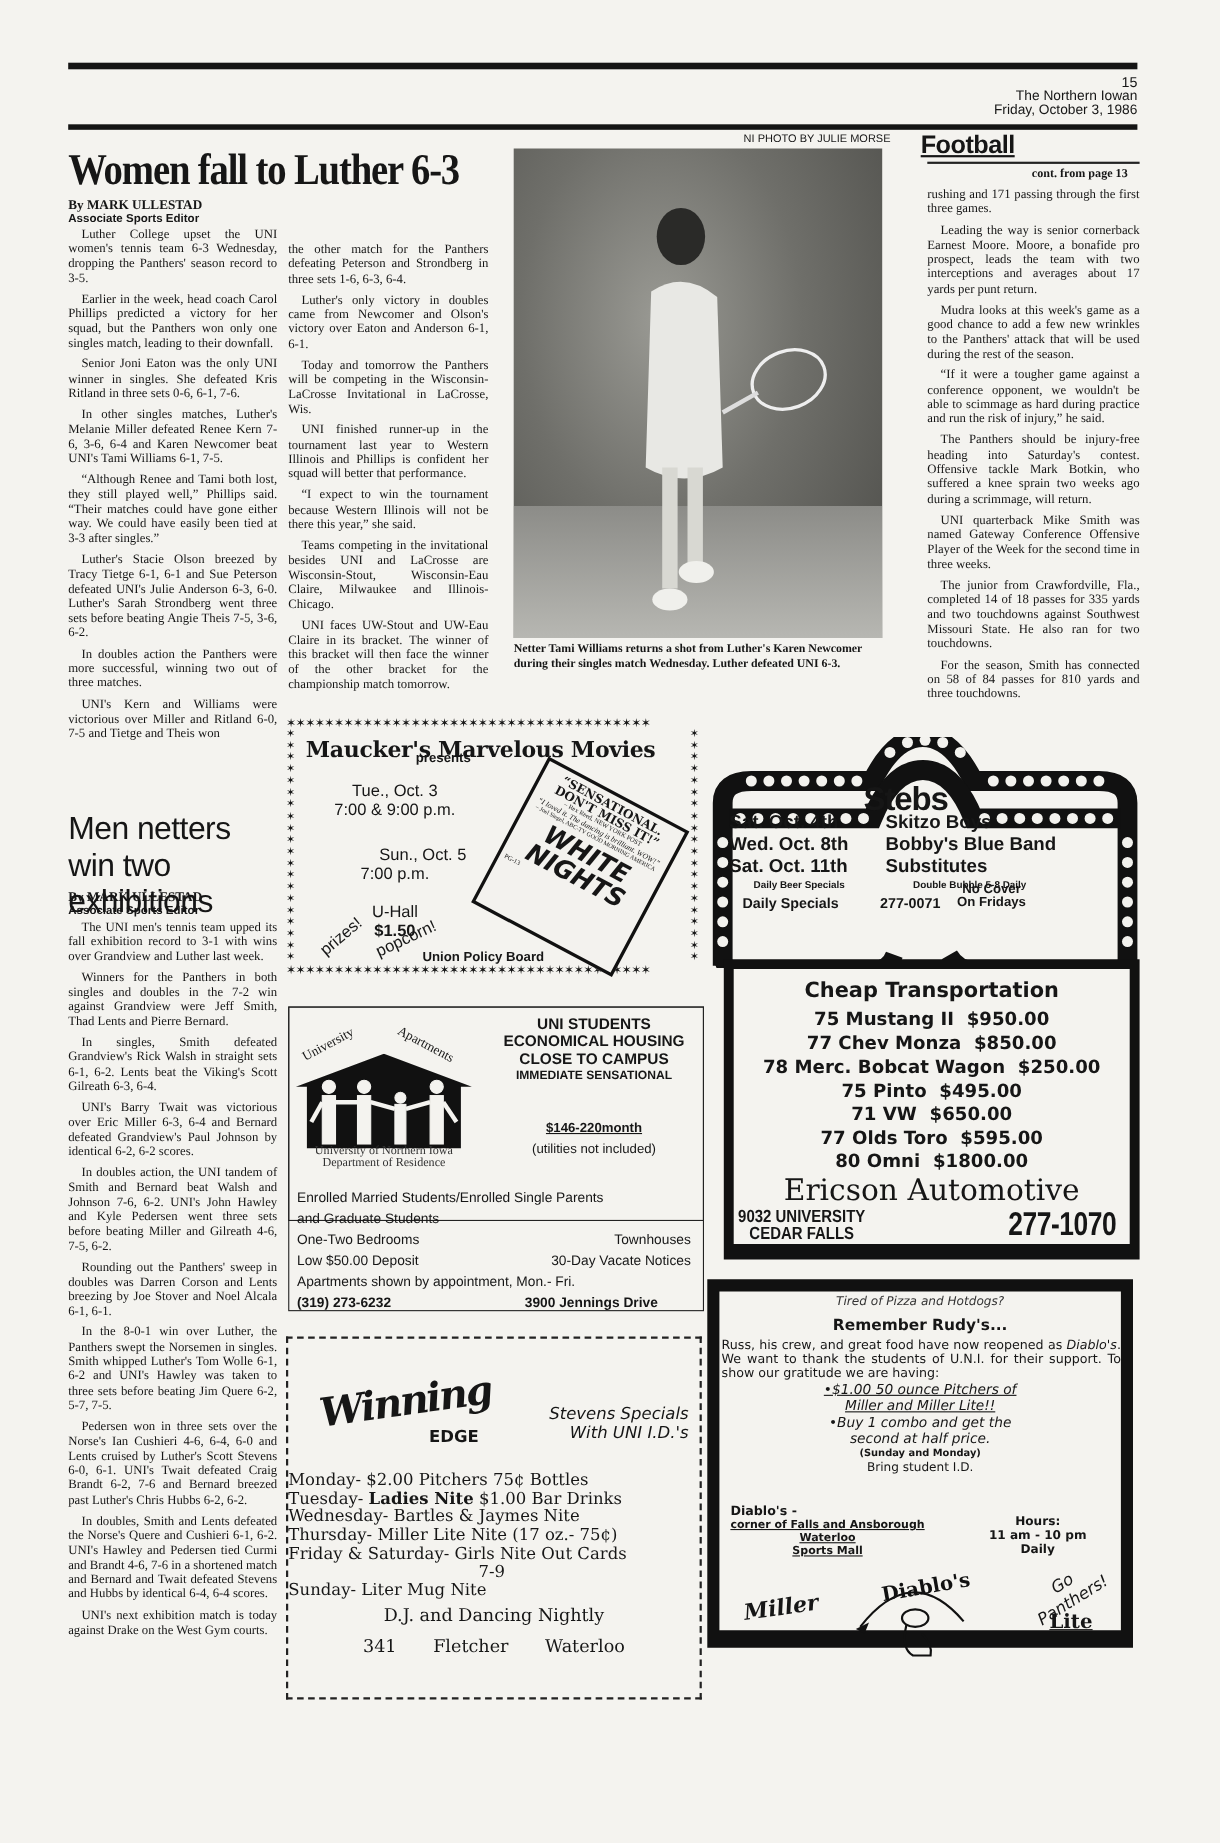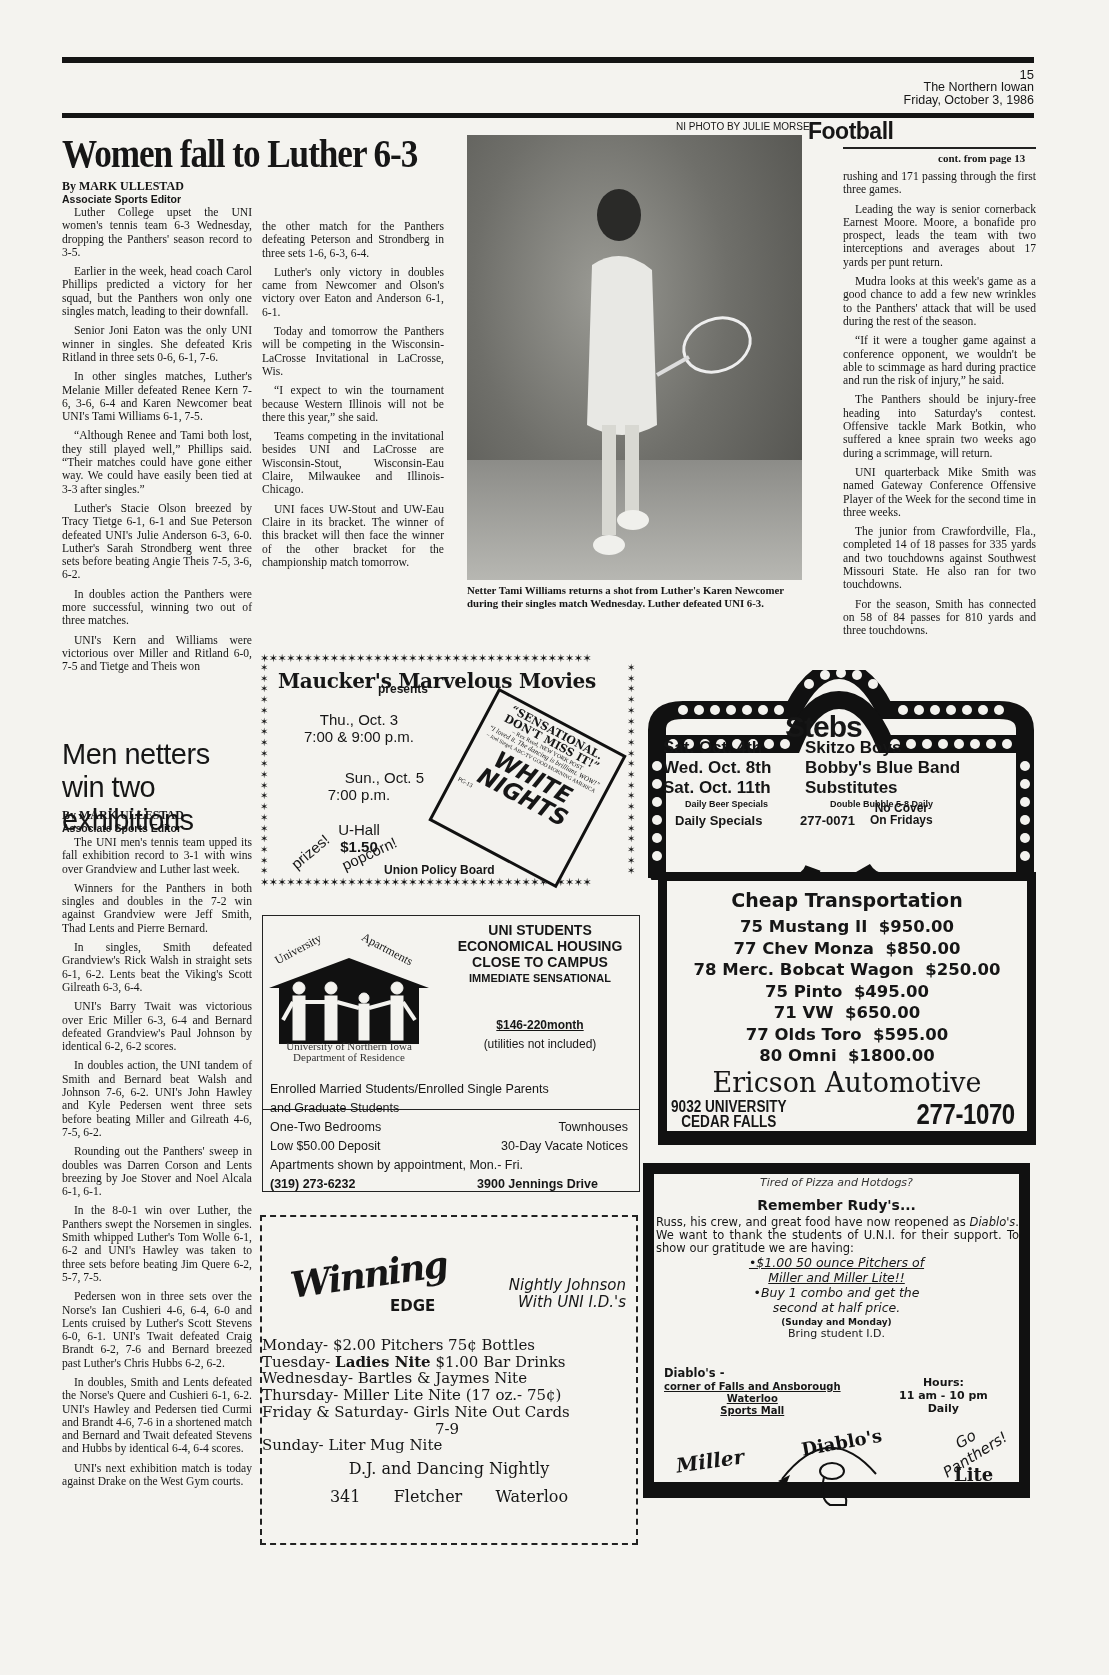--- a/index.html
+++ b/index.html
@@ -53,20 +53,21 @@
   <p>In other singles matches, Luther's Melanie Miller defeated Renee Kern 7-6, 3-6, 6-4 and Karen Newcomer beat UNI's Tami Williams 6-1, 7-5.</p>
   <p>“Although Renee and Tami both lost, they still played well,” Phillips said. “Their matches could have gone either way. We could have easily been tied at 3-3 after singles.”</p>
   <p>Luther's Stacie Olson breezed by Tracy Tietge 6-1, 6-1 and Sue Peterson defeated UNI's Julie Anderson 6-3, 6-0. Luther's Sarah Strondberg went three sets before beating Angie Theis 7-5, 3-6, 6-2.</p>
   <p>In doubles action the Panthers were more successful, winning two out of three matches.</p>
   <p>UNI's Kern and Williams were victorious over Miller and Ritland 6-0, 7-5 and Tietge and Theis won</p>
 </div>
 <div class="abs col" style="left:262px; top:220px; width:182px;">
   <p style="text-indent:0">the other match for the Panthers defeating Peterson and Strondberg in three sets 1-6, 6-3, 6-4.</p>
   <p>Luther's only victory in doubles came from Newcomer and Olson's victory over Eaton and Anderson 6-1, 6-1.</p>
   <p>Today and tomorrow the Panthers will be competing in the Wisconsin-LaCrosse Invitational in LaCrosse, Wis.</p>
+  <p>UNI finished runner-up in the tournament last year to Western Illinois and Phillips is confident her squad will better that performance.</p>
   <p>“I expect to win the tournament because Western Illinois will not be there this year,” she said.</p>
   <p>Teams competing in the invitational besides UNI and LaCrosse are Wisconsin-Stout, Wisconsin-Eau Claire, Milwaukee and Illinois-Chicago.</p>
   <p>UNI faces UW-Stout and UW-Eau Claire in its bracket. The winner of this bracket will then face the winner of the other bracket for the championship match tomorrow.</p>
 </div>
 
 <div class="abs credit" style="left:676px; top:121px;">NI PHOTO BY JULIE MORSE</div>
 <div class="photo">
   <div class="court"></div>
   <svg class="fig" viewBox="0 0 110 400">
     <ellipse cx="52" cy="40" rx="22" ry="26" fill="#2a2a28"></ellipse>
@@ -76,21 +77,21 @@
     <ellipse cx="42" cy="370" rx="16" ry="10" fill="#f0f0ec"></ellipse>
     <ellipse cx="66" cy="345" rx="16" ry="10" fill="#f0f0ec"></ellipse>
   </svg>
   <svg class="abs" style="left:180px; top:170px;" width="110" height="90" viewBox="0 0 110 90">
     <ellipse cx="70" cy="40" rx="34" ry="26" fill="none" stroke="#eee" stroke-width="3" transform="rotate(-20 70 40)"></ellipse>
     <line x1="10" y1="70" x2="42" y2="52" stroke="#ddd" stroke-width="4"></line>
   </svg>
 </div>
 <div class="abs caption" style="left:467px; top:584px; width:338px;">Netter Tami Williams returns a shot from Luther's Karen Newcomer during their singles match Wednesday. Luther defeated UNI 6-3.</div>
 
-<div class="abs football-h" style="left:808px; top:118px;">Football</div>
+<div class="abs football-h" style="left:837px; top:118px;text-decoration:underline;">Football</div>
 <div class="abs" style="left:843px; top:147px; width:193px; height:1.5px; background:#222;"></div>
 <div class="abs" style="left:938px; top:152px; font-size:11px; font-weight:bold;">cont. from page 13</div>
 <div class="abs col" style="left:843px; top:170px; width:193px;">
   <p style="text-indent:0">rushing and 171 passing through the first three games.</p>
   <p>Leading the way is senior cornerback Earnest Moore. Moore, a bonafide pro prospect, leads the team with two interceptions and averages about 17 yards per punt return.</p>
   <p>Mudra looks at this week's game as a good chance to add a few new wrinkles to the Panthers' attack that will be used during the rest of the season.</p>
   <p>“If it were a tougher game against a conference opponent, we wouldn't be able to scimmage as hard during practice and run the risk of injury,” he said.</p>
   <p>The Panthers should be injury-free heading into Saturday's contest. Offensive tackle Mark Botkin, who suffered a knee sprain two weeks ago during a scrimmage, will return.</p>
   <p>UNI quarterback Mike Smith was named Gateway Conference Offensive Player of the Week for the second time in three weeks.</p>
   <p>The junior from Crawfordville, Fla., completed 14 of 18 passes for 335 yards and two touchdowns against Southwest Missouri State. He also ran for two touchdowns.</p>
@@ -116,21 +117,21 @@
 </div>
 
 <div class="abs" style="left:260px; top:653px; width:378px; height:235px;">
   <div class="star-row abs" style="left:0; top:0; width:378px;">✶✶✶✶✶✶✶✶✶✶✶✶✶✶✶✶✶✶✶✶✶✶✶✶✶✶✶✶✶✶✶✶✶✶✶✶✶✶</div>
   <div class="star-row abs" style="left:0; top:224px; width:378px;">✶✶✶✶✶✶✶✶✶✶✶✶✶✶✶✶✶✶✶✶✶✶✶✶✶✶✶✶✶✶✶✶✶✶✶✶✶✶</div>
   <div class="abs" style="left:0; top:10px; width:10px; height:214px; font-size:10px; line-height:10.7px; overflow:hidden;">✶<br>✶<br>✶<br>✶<br>✶<br>✶<br>✶<br>✶<br>✶<br>✶<br>✶<br>✶<br>✶<br>✶<br>✶<br>✶<br>✶<br>✶<br>✶<br>✶</div>
   <div class="abs" style="left:367px; top:10px; width:10px; height:214px; font-size:10px; line-height:10.7px; overflow:hidden;">✶<br>✶<br>✶<br>✶<br>✶<br>✶<br>✶<br>✶<br>✶<br>✶<br>✶<br>✶<br>✶<br>✶<br>✶<br>✶<br>✶<br>✶<br>✶<br>✶</div>
   <div class="abs movie-title" style="left:18px; top:16px; width:345px; white-space:nowrap;">Maucker's Marvelous Movies</div>
   <div class="abs sans" style="left:118px; top:29px; font-size:12px; font-weight:bold;">presents</div>
   <div class="abs sans" style="left:34px; top:58px; width:130px; text-align:center; font-size:15px; line-height:17px;">
-    <div>Thu., Oct. 3</div>
+    <div>Tue., Oct. 3</div>
     <div>7:00 &amp; 9:00 p.m.</div>
     <div style="margin-top:24px;text-align:right;">Sun., Oct. 5</div>
     <div>7:00 p.m.</div>
     <div style="margin-top:18px;">U-Hall</div>
     <div style="font-weight:bold;">$1.50</div>
   </div>
   <div class="abs sans" style="left:28px; top:190px; font-size:15px; transform:rotate(-40deg);">prizes!</div>
   <div class="abs sans" style="left:80px; top:192px; font-size:15px; transform:rotate(-25deg);">popcorn!</div>
   <div class="abs sans" style="left:124px; top:210px; font-size:12px; font-weight:bold;">Union Policy Board</div>
   <div class="poster" style="left:195px; top:60px; width:145px; height:150px;">
@@ -313,21 +314,21 @@
     </div>
 </div>
 <div class="abs" style="left:262px; top:915px; width:378px; height:277px; border:1.5px solid #222;"></div>
 
 <div class="abs" style="left:260px; top:1215px; width:378px; height:330px; border:2px dashed #222;">
   <div class="abs" style="left:28px; top:36px; width:160px; height:70px;">
     <div style="font-family:'DejaVu Serif',serif; font-weight:bold; font-style:italic; font-size:36px; letter-spacing:-2px; transform:rotate(-8deg);">Winning</div>
     <div style="position:absolute; left:100px; top:44px; font-family:'DejaVu Sans',sans-serif; font-weight:bold; font-size:15px;">EDGE</div>
   </div>
   <div class="abs" style="right:10px; top:60px; text-align:right; font-family:'DejaVu Sans',sans-serif; font-style:italic; font-size:15px; line-height:17px;">
-    <div>Nightly Johnson</div>
+    <div>Stevens Specials</div>
     <div>With UNI I.D.'s</div>
   </div>
   <div class="abs" style="left:0; top:120px; width:370px; font-family:'DejaVu Serif',serif; font-size:15px; line-height:16.7px;">
     <div><span>Monday-</span> <b></b><span>$2.00 Pitchers 75¢ Bottles</span></div>
     <div><span>Tuesday-</span> <b>Ladies Nite</b> <span>$1.00 Bar Drinks</span></div>
     <div><span>Wednesday-</span> <span>Bartles &amp; Jaymes Nite</span></div>
     <div><span>Thursday-</span> <span>Miller Lite Nite (17 oz.- 75¢)</span></div>
     <div><span>Friday &amp; Saturday-</span> <span>Girls Nite Out Cards</span></div>
     <div style="text-align:center;"><span>7-9</span></div>
     <div><span>Sunday-</span> <span>Liter Mug Nite</span></div>

